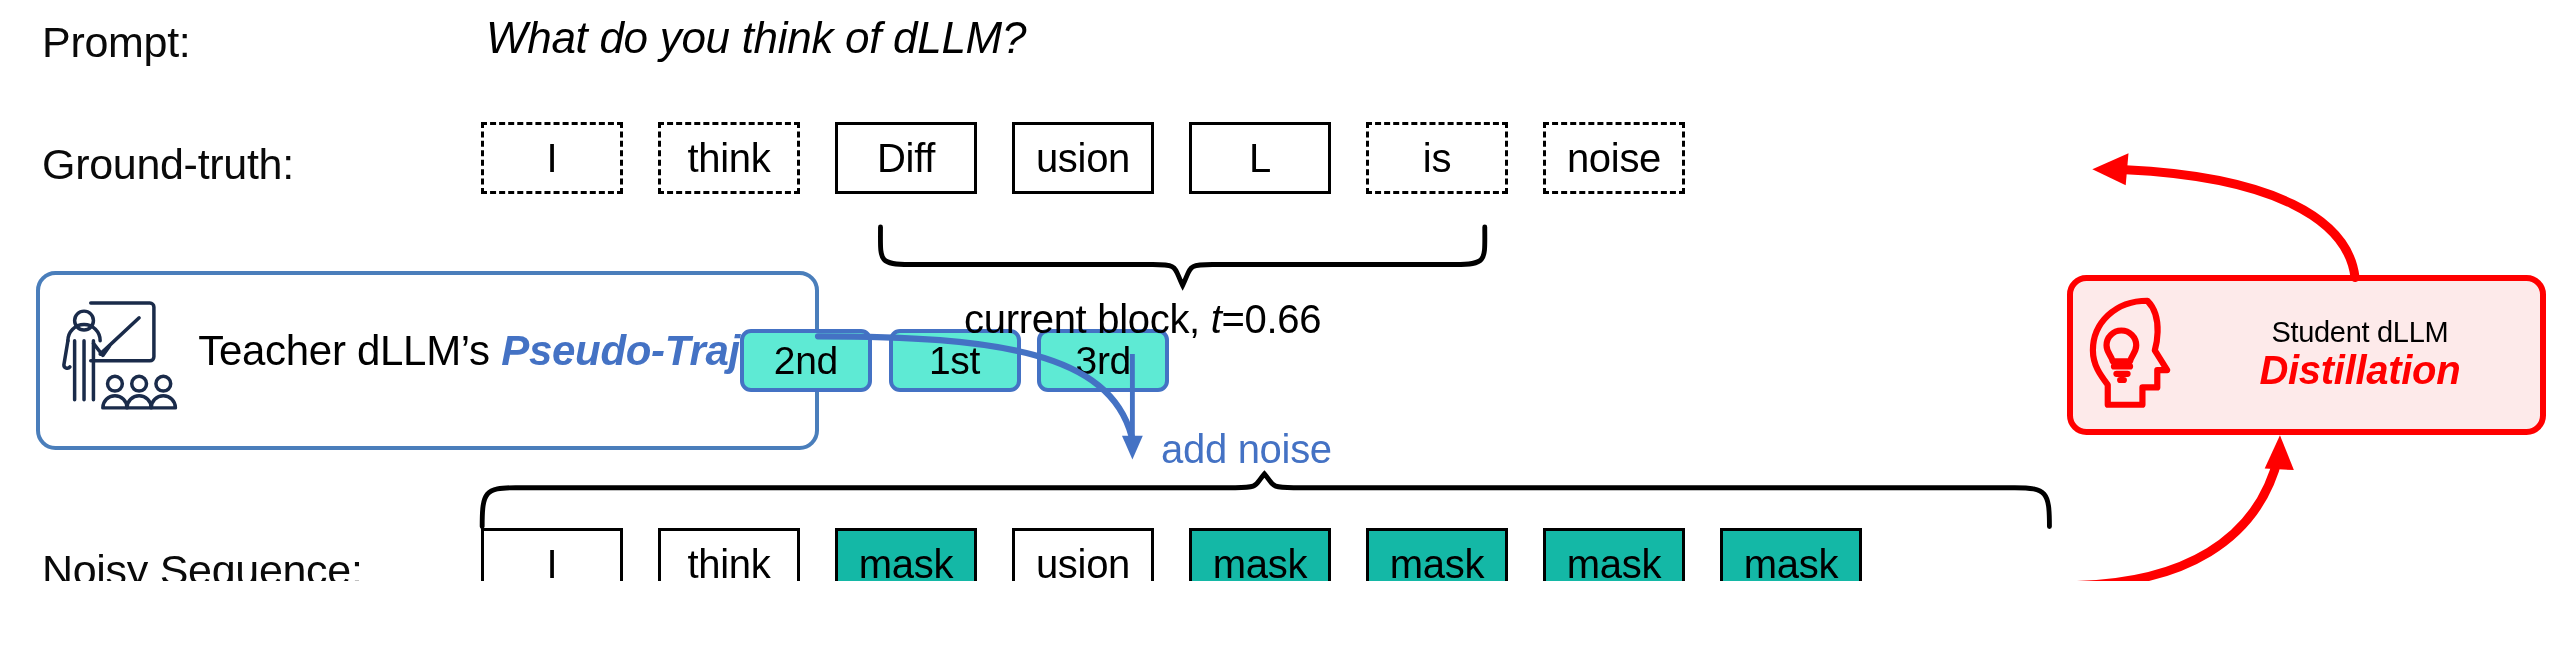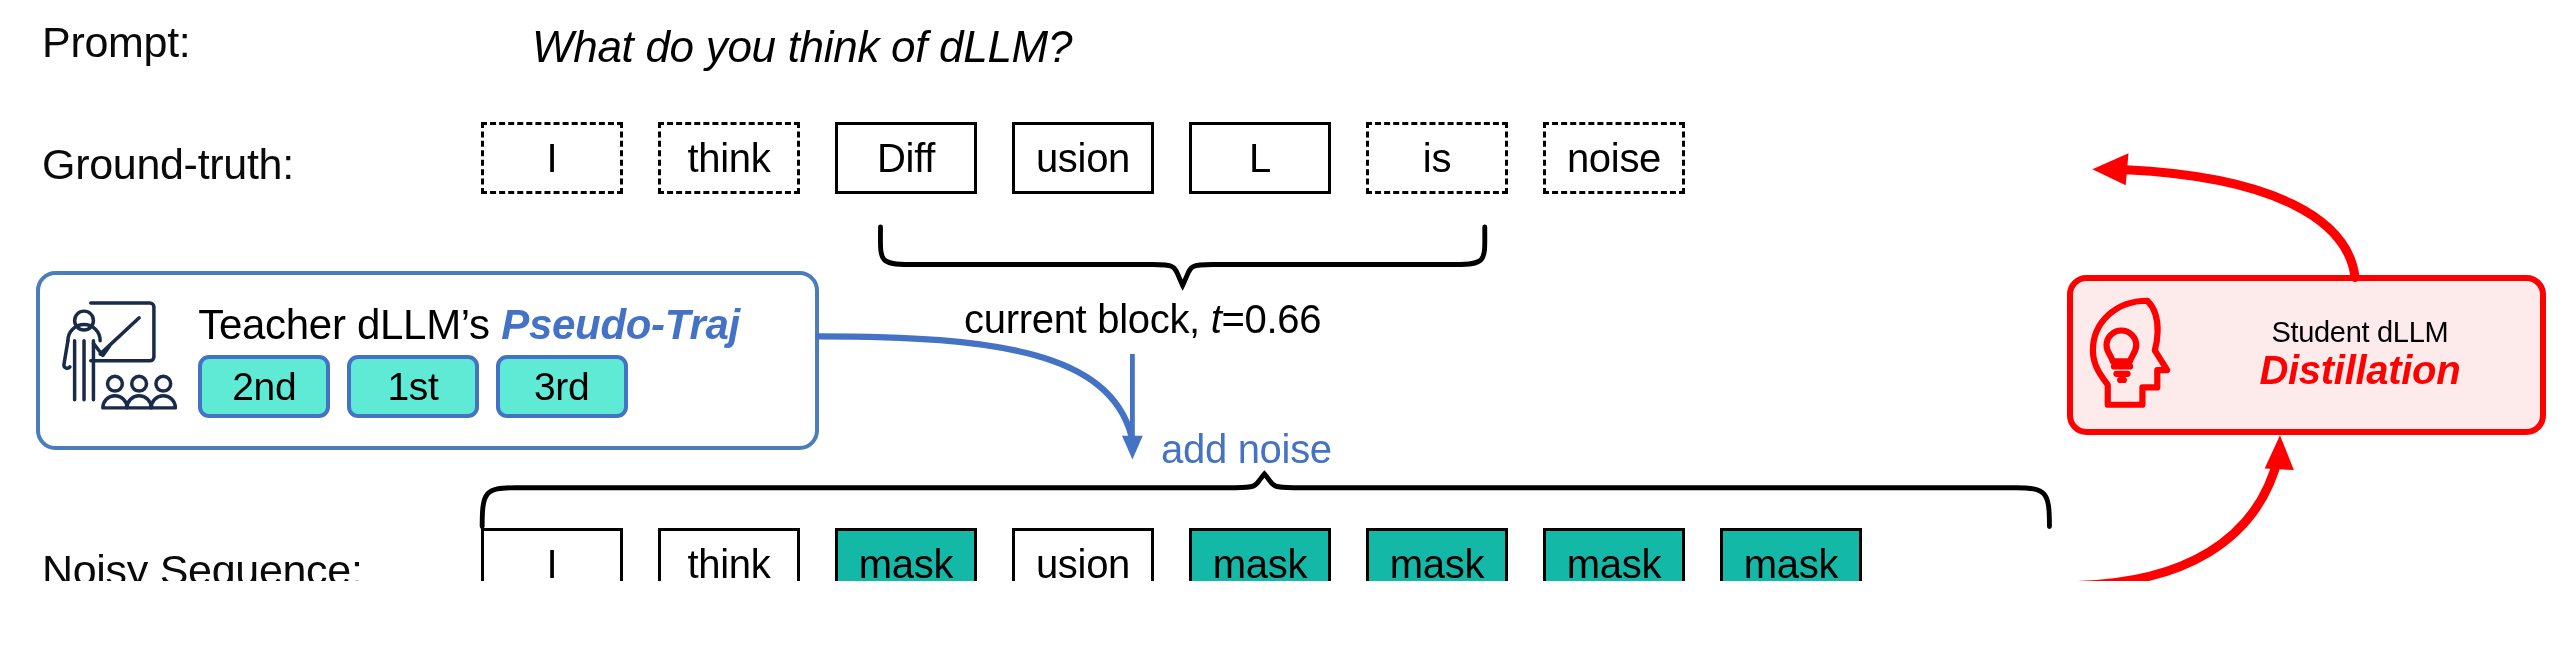--- a/index.html
+++ b/index.html
@@ -67,21 +67,21 @@
   }
   .teacher-card{
     border:4.9px solid #4a7ebb;
     background:#ffffff;
     padding:0 15.3px;
     width:783px;
     height:179px;
   }
   .teacher-right{
     display:flex;
-    flex-direction:column;
+    flex-direction:row;
     justify-content:center;
     margin-left:7px;
   }
   .teacher-title{
     font-size:42px;
     white-space:nowrap;
     line-height:1.05;
     margin-bottom:8.3px;
     letter-spacing:-0.3px;
   }
@@ -137,21 +137,21 @@
   }
 
   svg{overflow:visible;}
 </style>
 </head>
 <body>
 
 <div id="stage">
 
   <div class="abs row-label" style="left:42px; top:21px;">Prompt:</div>
-  <div class="abs prompt-text" style="left:486px; top:25px;margin-left:46px;">What do you think of dLLM?</div>
+  <div class="abs prompt-text" style="left:486px; top:16px;">What do you think of dLLM?</div>
 
   <div class="abs row-label" style="left:42px; top:143px;">Ground-truth:</div>
 
   <div class="token-row" id="gt-row" style="left:481px; top:122px;">
       <div class="tok dashed">I</div>
       <div class="tok dashed">think</div>
       <div class="tok solid">Diff</div>
       <div class="tok solid">usion</div>
       <div class="tok solid">L</div>
       <div class="tok dashed">is</div>

